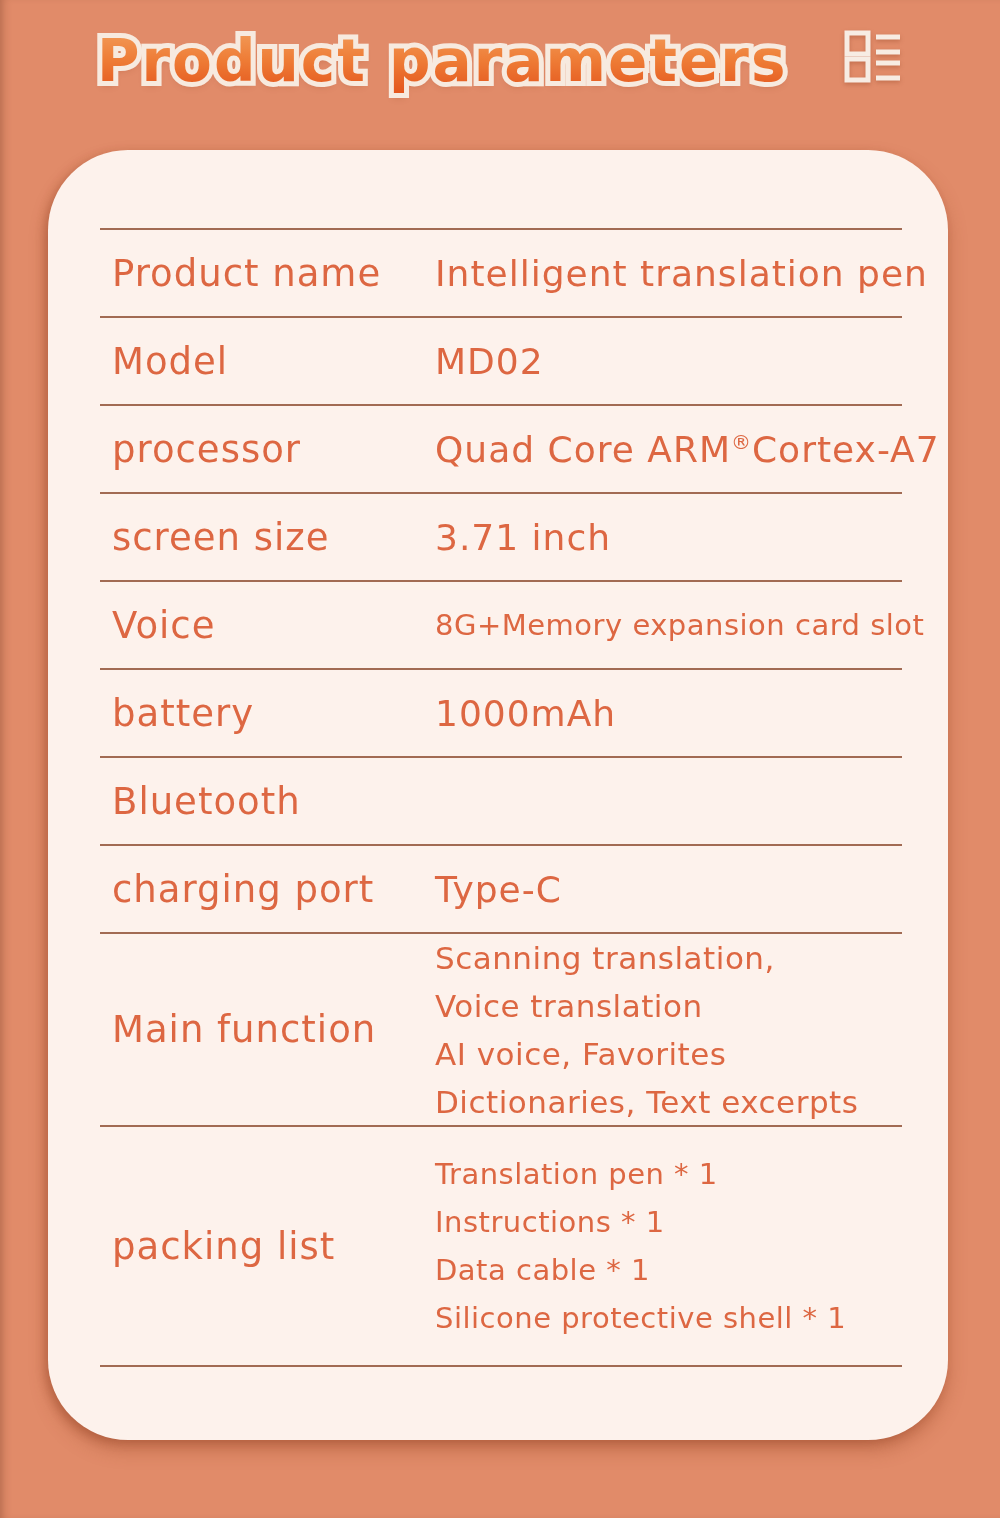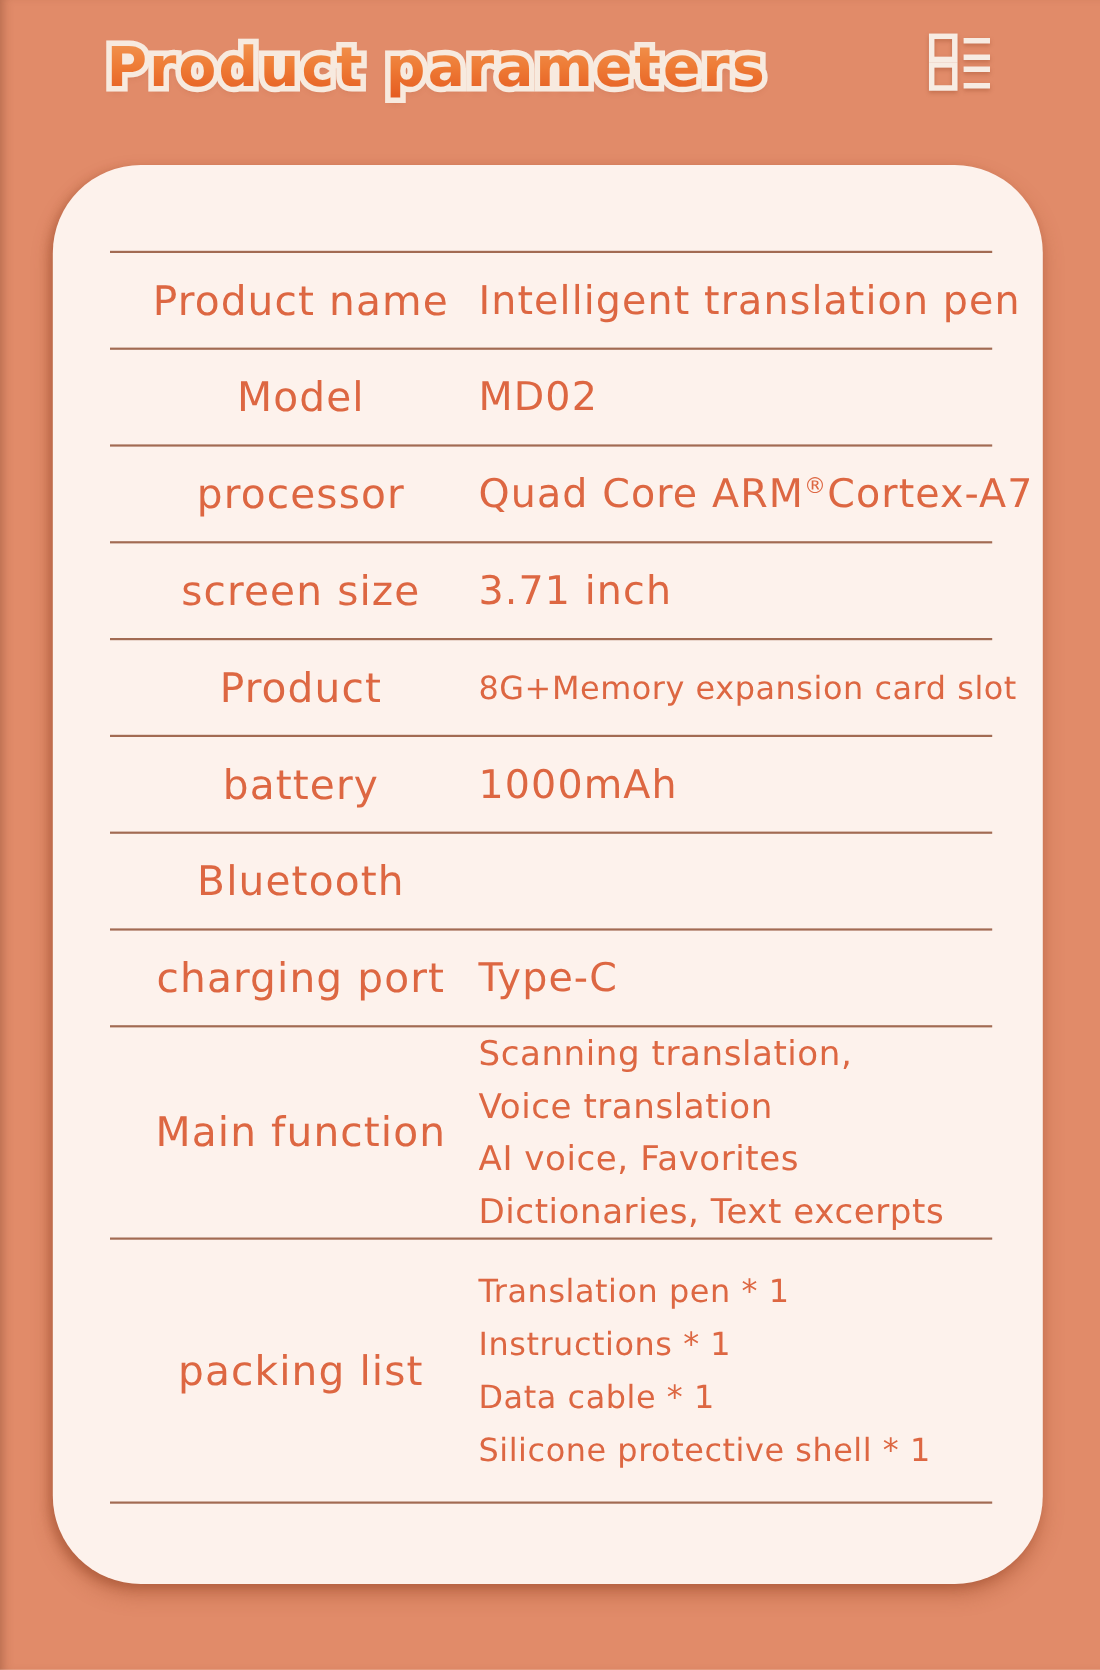--- a/index.html
+++ b/index.html
@@ -21,21 +21,21 @@
   }
   .page{
     position:absolute;inset:0;
     box-shadow:inset 8px 0 10px -6px rgba(90,40,20,.35);
   }
   
   .header{position:absolute;left:0;top:0;width:1000px;height:150px;}
   .title-wrap{position:absolute;left:97px;top:26px;height:70px;}
   .title-layer{
     position:absolute;left:0;top:0;
-    font-size:50px;font-weight:bold;letter-spacing:2px;white-space:nowrap;
+    font-size:58px;font-weight:bold;letter-spacing:2px;white-space:nowrap;
     line-height:70px;
   }
   .title-stroke{
     -webkit-text-stroke:10px var(--title-outline);
     color:var(--title-outline);
     text-shadow:0 4px 7px rgba(146,62,31,.35);
   }
   .title-fill{color:#e8661f;}
   @supports ((-webkit-background-clip:text) or (background-clip:text)){
     .title-fill{
@@ -59,21 +59,21 @@
   .row{
     display:flex;align-items:center;box-sizing:border-box;
     border-bottom:2px solid var(--divider);
     color:var(--text);
   }
   .h-std{height:88px;}
   .h-mf{height:193px;}
   .h-pk{height:240px;}
   .cell.label{
     width:335px;flex:0 0 335px;padding-left:12px;box-sizing:border-box;
-    font-size:37px;letter-spacing:1px;white-space:nowrap;text-align:center;
+    font-size:37px;letter-spacing:1px;white-space:nowrap;
   }
   .cell.value{flex:1;white-space:nowrap;}
   .value.lg{font-size:36px;letter-spacing:1px;}
   .value.sm{font-size:29px;letter-spacing:.5px;}
   .value sup{font-size:20px;vertical-align:super;line-height:0;}
   .value.multiline{
     display:flex;flex-direction:column;justify-content:center;
     font-size:31px;letter-spacing:.5px;line-height:48px;
   }
   .value.multiline.pk{font-size:29px;line-height:48px;}
@@ -115,21 +115,21 @@
         <div class="cell label">processor</div>
         <div class="cell value lg"><span>Quad Core ARM</span><sup>®</sup><span>Cortex-A7</span></div>
       </div>
 
       <div class="row h-std">
         <div class="cell label">screen size</div>
         <div class="cell value lg">3.71 inch</div>
       </div>
 
       <div class="row h-std">
-        <div class="cell label">Product</div>
+        <div class="cell label">Voice</div>
         <div class="cell value sm">8G+Memory expansion card slot</div>
       </div>
 
       <div class="row h-std">
         <div class="cell label">battery</div>
         <div class="cell value lg">1000mAh</div>
       </div>
 
       <div class="row h-std">
         <div class="cell label">Bluetooth</div>

